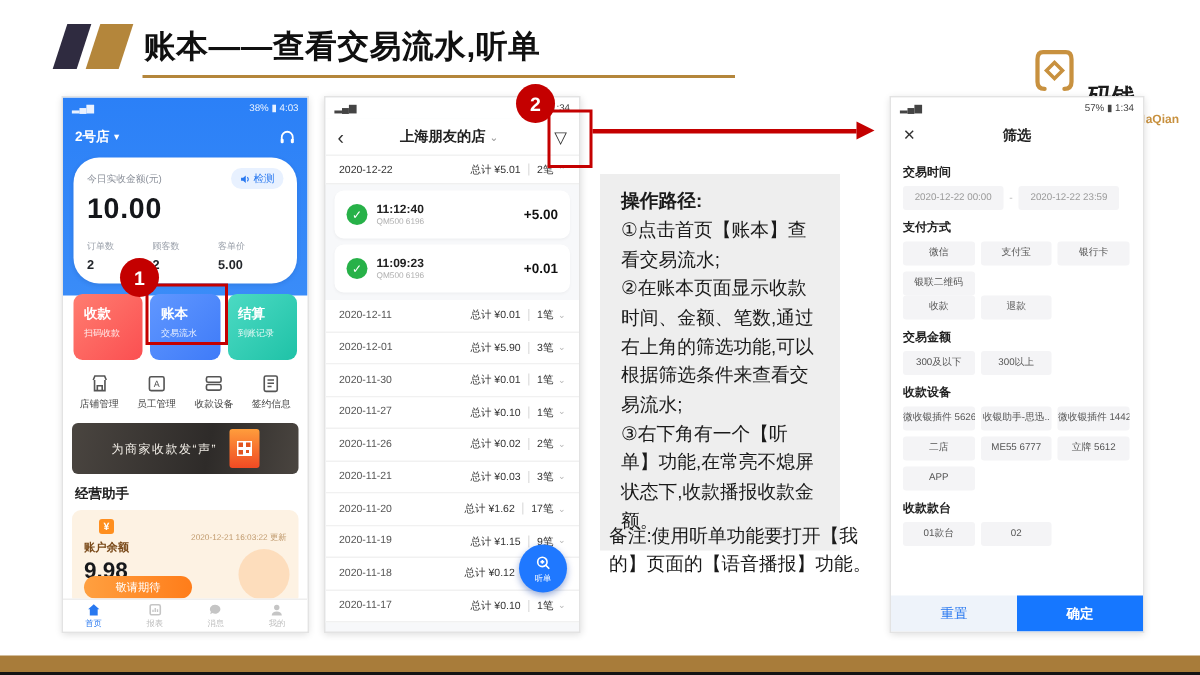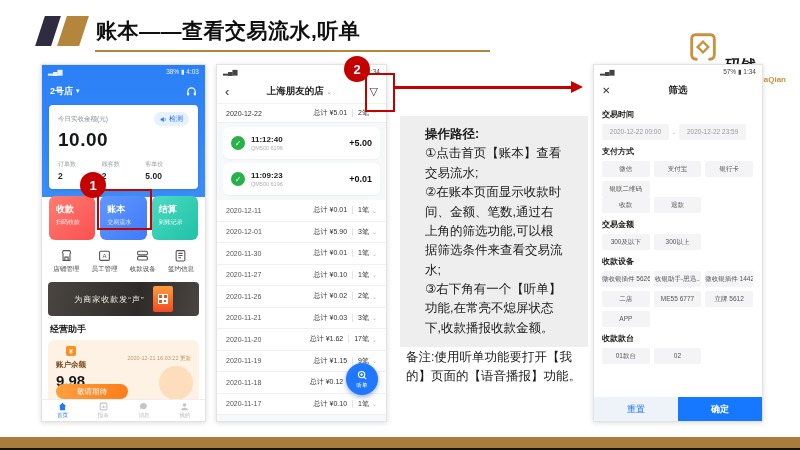--- a/index.html
+++ b/index.html
@@ -26,21 +26,21 @@
   .statusbar { height:14px; display:flex; justify-content:space-between; align-items:center; padding:0 6px; font-size:6.5px; position:relative; z-index:2; }
   .statusbar.dark { color:#444; background:#fff; }
   .statusbar.light { color:#eaf2ff; }
 
   
   .p1-blue { position:absolute; top:0; left:0; right:0; height:132px; background:linear-gradient(180deg,#2b80f7,#3a8cf8); }
   .p1-content { position:relative; z-index:1; }
   .storebar { height:24px; display:flex; align-items:center; padding:0 8px; color:#fff; font-size:9px; font-weight:bold;text-align:right; }
   .storebar .caret { font-size:7px; margin-left:3px; font-weight:normal; }
   .storebar .spacer { flex:1; }
-  .income-card { margin:2px 7px 0; background:#fff; border-radius:4px; padding:7px 9px 8px; box-shadow:0 1px 3px rgba(20,60,140,.18); }
+  .income-card { margin:2px 7px 0; background:#fff; border-radius:17px; padding:7px 9px 8px; box-shadow:0 1px 3px rgba(20,60,140,.18); }
   .ic-row1 { display:flex; align-items:center; justify-content:space-between; }
   .ic-label { font-size:6.5px; color:#8a8f99; }
   .detect-chip { display:flex; align-items:center; gap:2px; background:#e8f1ff; border-radius:8px; padding:2px 6px; color:#2878f0; font-size:7px; }
   .ic-amount { font-size:19px; font-weight:bold; color:#14161a; margin-top:3px; letter-spacing:.5px; }
   .ic-stats { display:flex; margin-top:9px; }
   .ic-stat { flex:1; }
   .ic-stat .lb { font-size:6px; color:#9aa0aa; }
   .ic-stat .vl { font-size:8.5px; font-weight:bold; color:#23262b; margin-top:2px; }
   .actions { display:flex; gap:5px; margin:7px 7px 0; }
   .action { flex:1; height:44px; border-radius:6px; color:#fff; padding:7px 0 0 7px; position:relative; overflow:hidden; }
@@ -99,21 +99,21 @@
   .f-label { font-size:8px; font-weight:bold; color:#222; margin:6px 0 4px; }
   .chips { display:flex; flex-wrap:wrap; gap:4px; align-items:center; }
   .chip { flex:0 0 calc(33.33% - 3px); height:16px; line-height:16px; text-align:center; font-size:6.5px; color:#555; background:#f4f4f6; border-radius:2px; white-space:nowrap; overflow:hidden; }
   .chip.date { flex:0 0 44%; color:#9a9a9a; }
   .dash { font-size:7px; color:#bbb; }
   .f-buttons { position:absolute; bottom:0; left:0; right:0; height:24px; display:flex; }
   .btn-reset { flex:1; background:#eef3fa; color:#2878f0; font-size:9px; font-weight:normal; display:flex; align-items:center; justify-content:center; }
   .btn-confirm { flex:1; background:#1677ff; color:#fff; font-size:9px; font-weight:bold; display:flex; align-items:center; justify-content:center; }
 
   
-  .notes-box { position:absolute; left:400px; top:116px; width:188px; background:#eeeeee; padding:9px 25px; font-size:12.5px; color:#1a1a1a; line-height:1.55; }
+  .notes-box { position:absolute; left:400px; top:116px; width:160px; background:#eeeeee; padding:9px 14px; font-size:12.5px; color:#1a1a1a; line-height:1.55; }
   .notes-box .nt { font-weight:bold; }
   .remark { position:absolute; left:406px; top:348px; width:180px; font-size:12.5px; color:#1a1a1a; line-height:1.55; }
 
   
   .callout { position:absolute; width:26px; height:26px; border-radius:50%; background:#c40000; color:#fff; font-size:13px; font-weight:bold; display:flex; align-items:center; justify-content:center; z-index:6; }
   .c1 { left:80px; top:172px; }
   .c2 { left:344px; top:56px; }
   .redbox { position:absolute; border:2.5px solid #c40000; z-index:5; }
   .b1 { left:97px; top:189px; width:55px; height:41px; }
   .b2 { left:365px; top:73px; width:30px; height:39px; }

